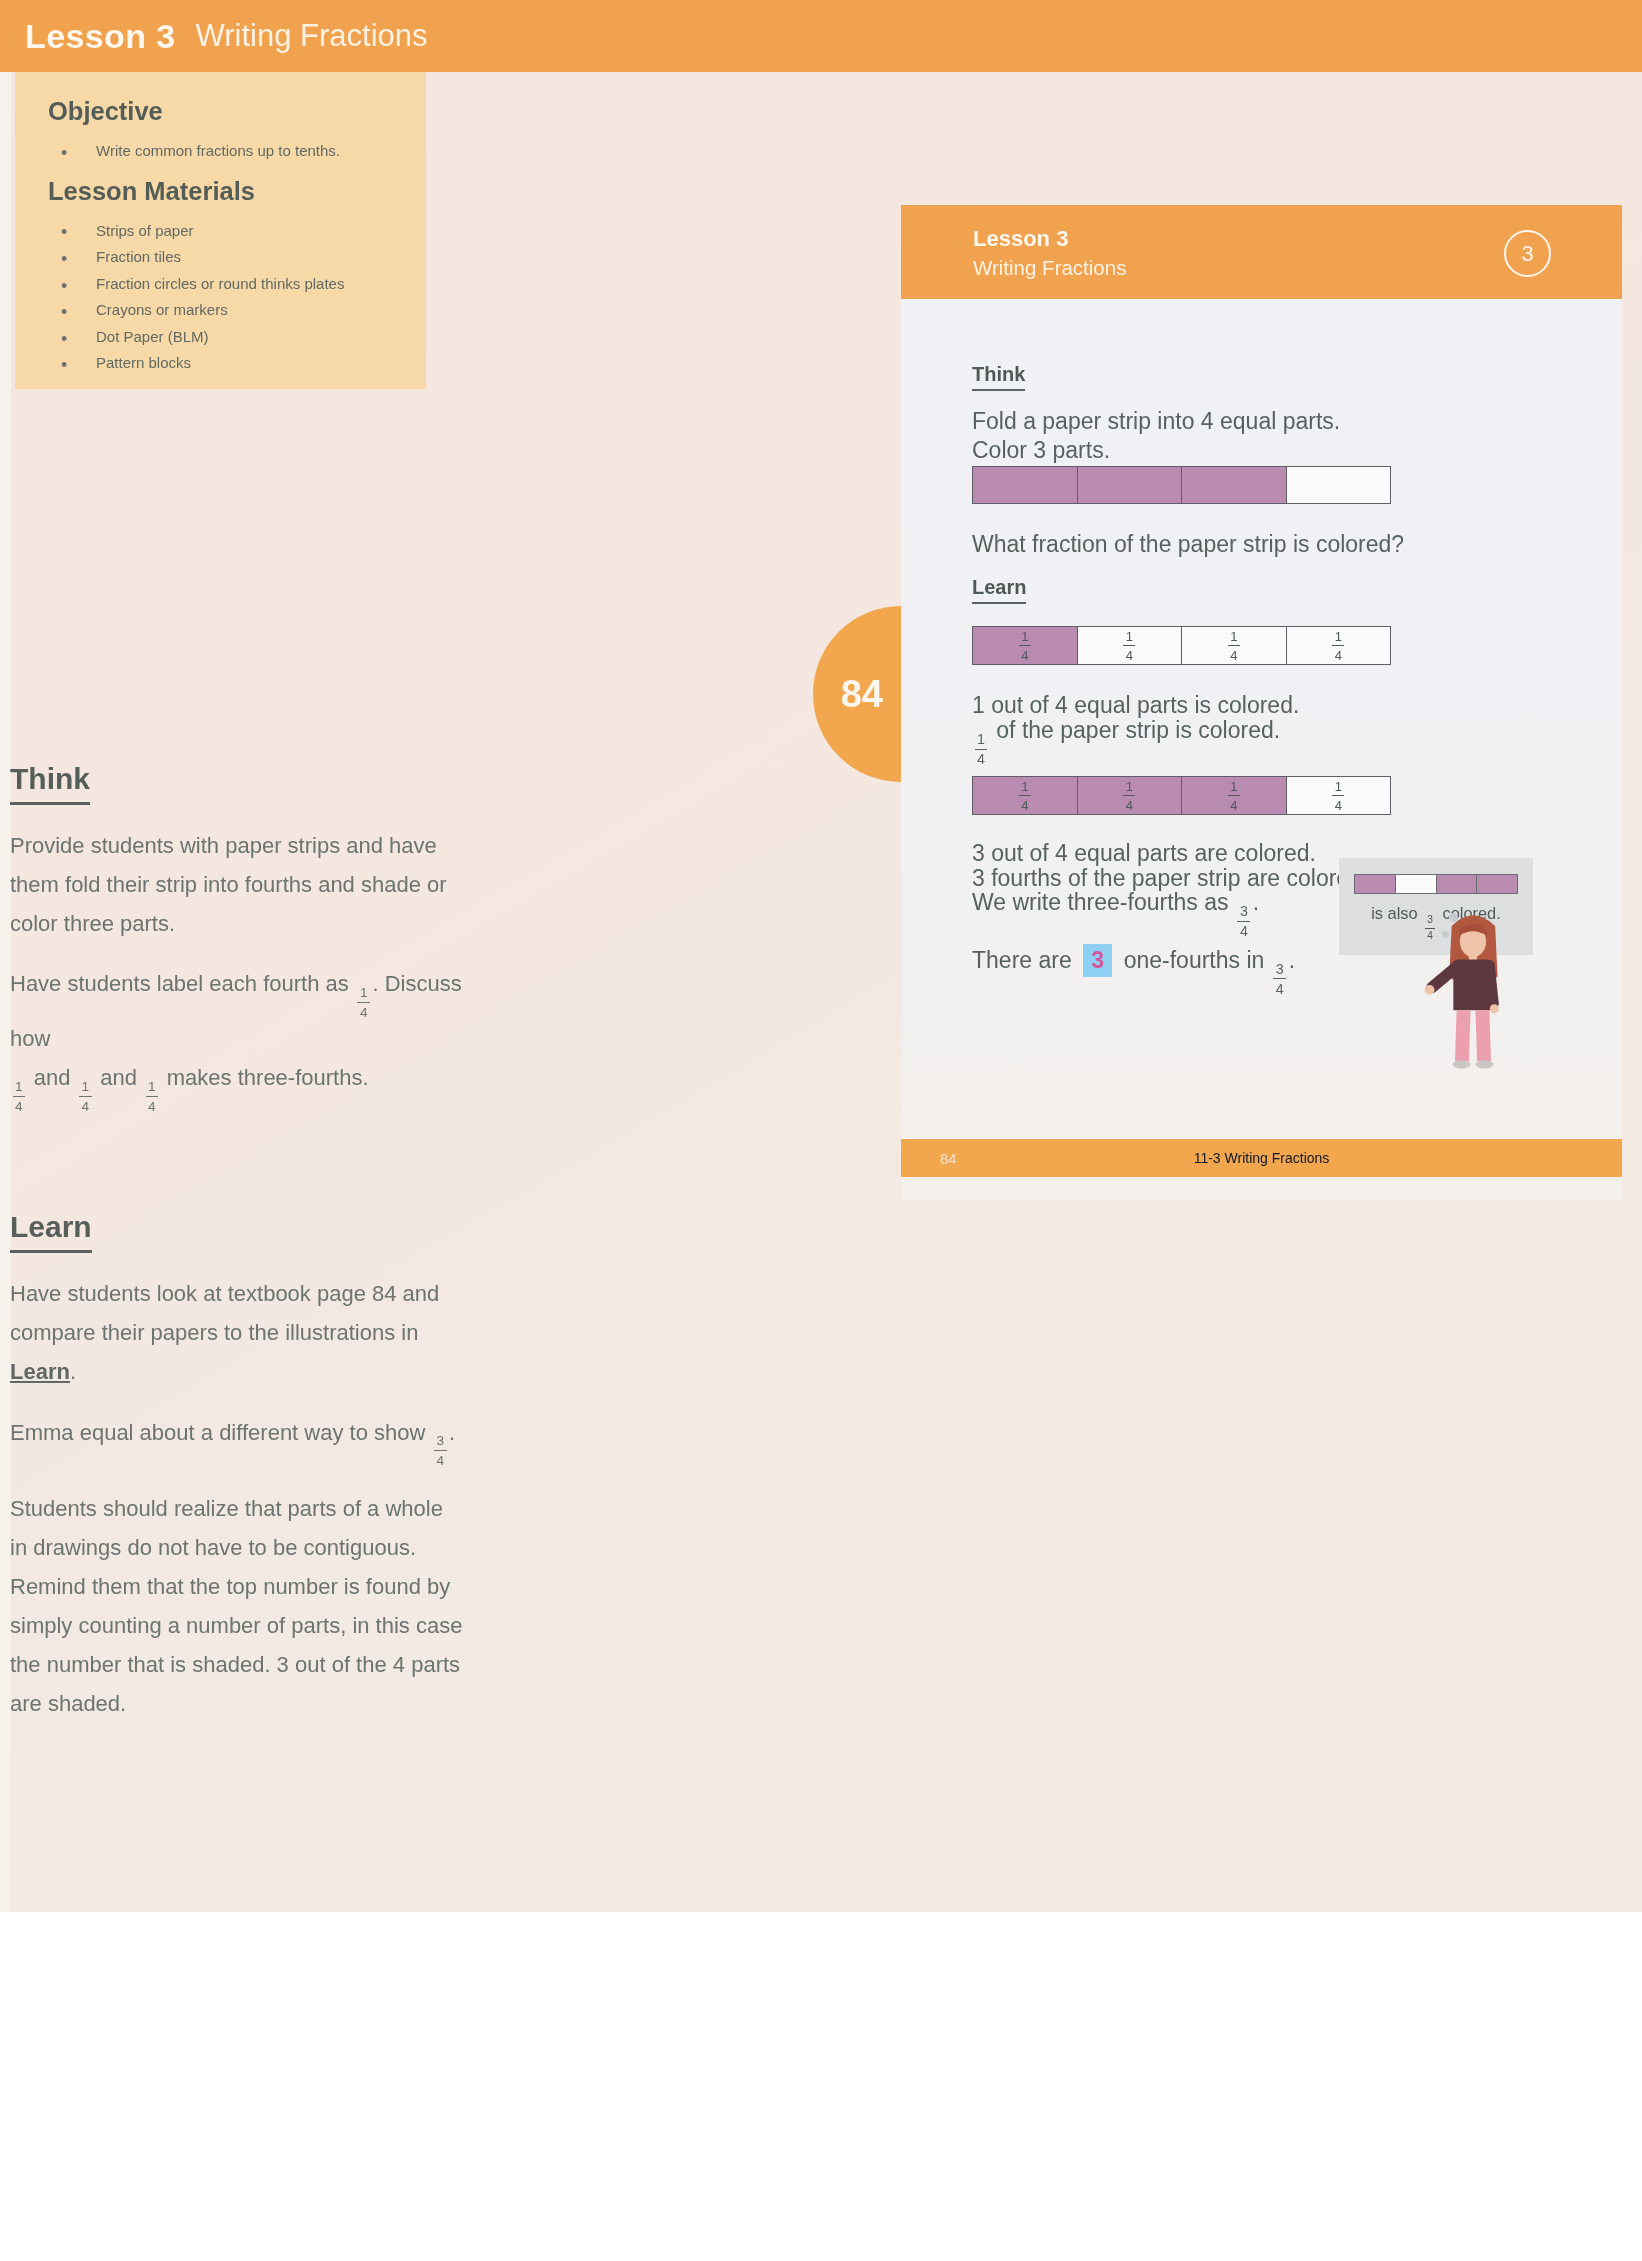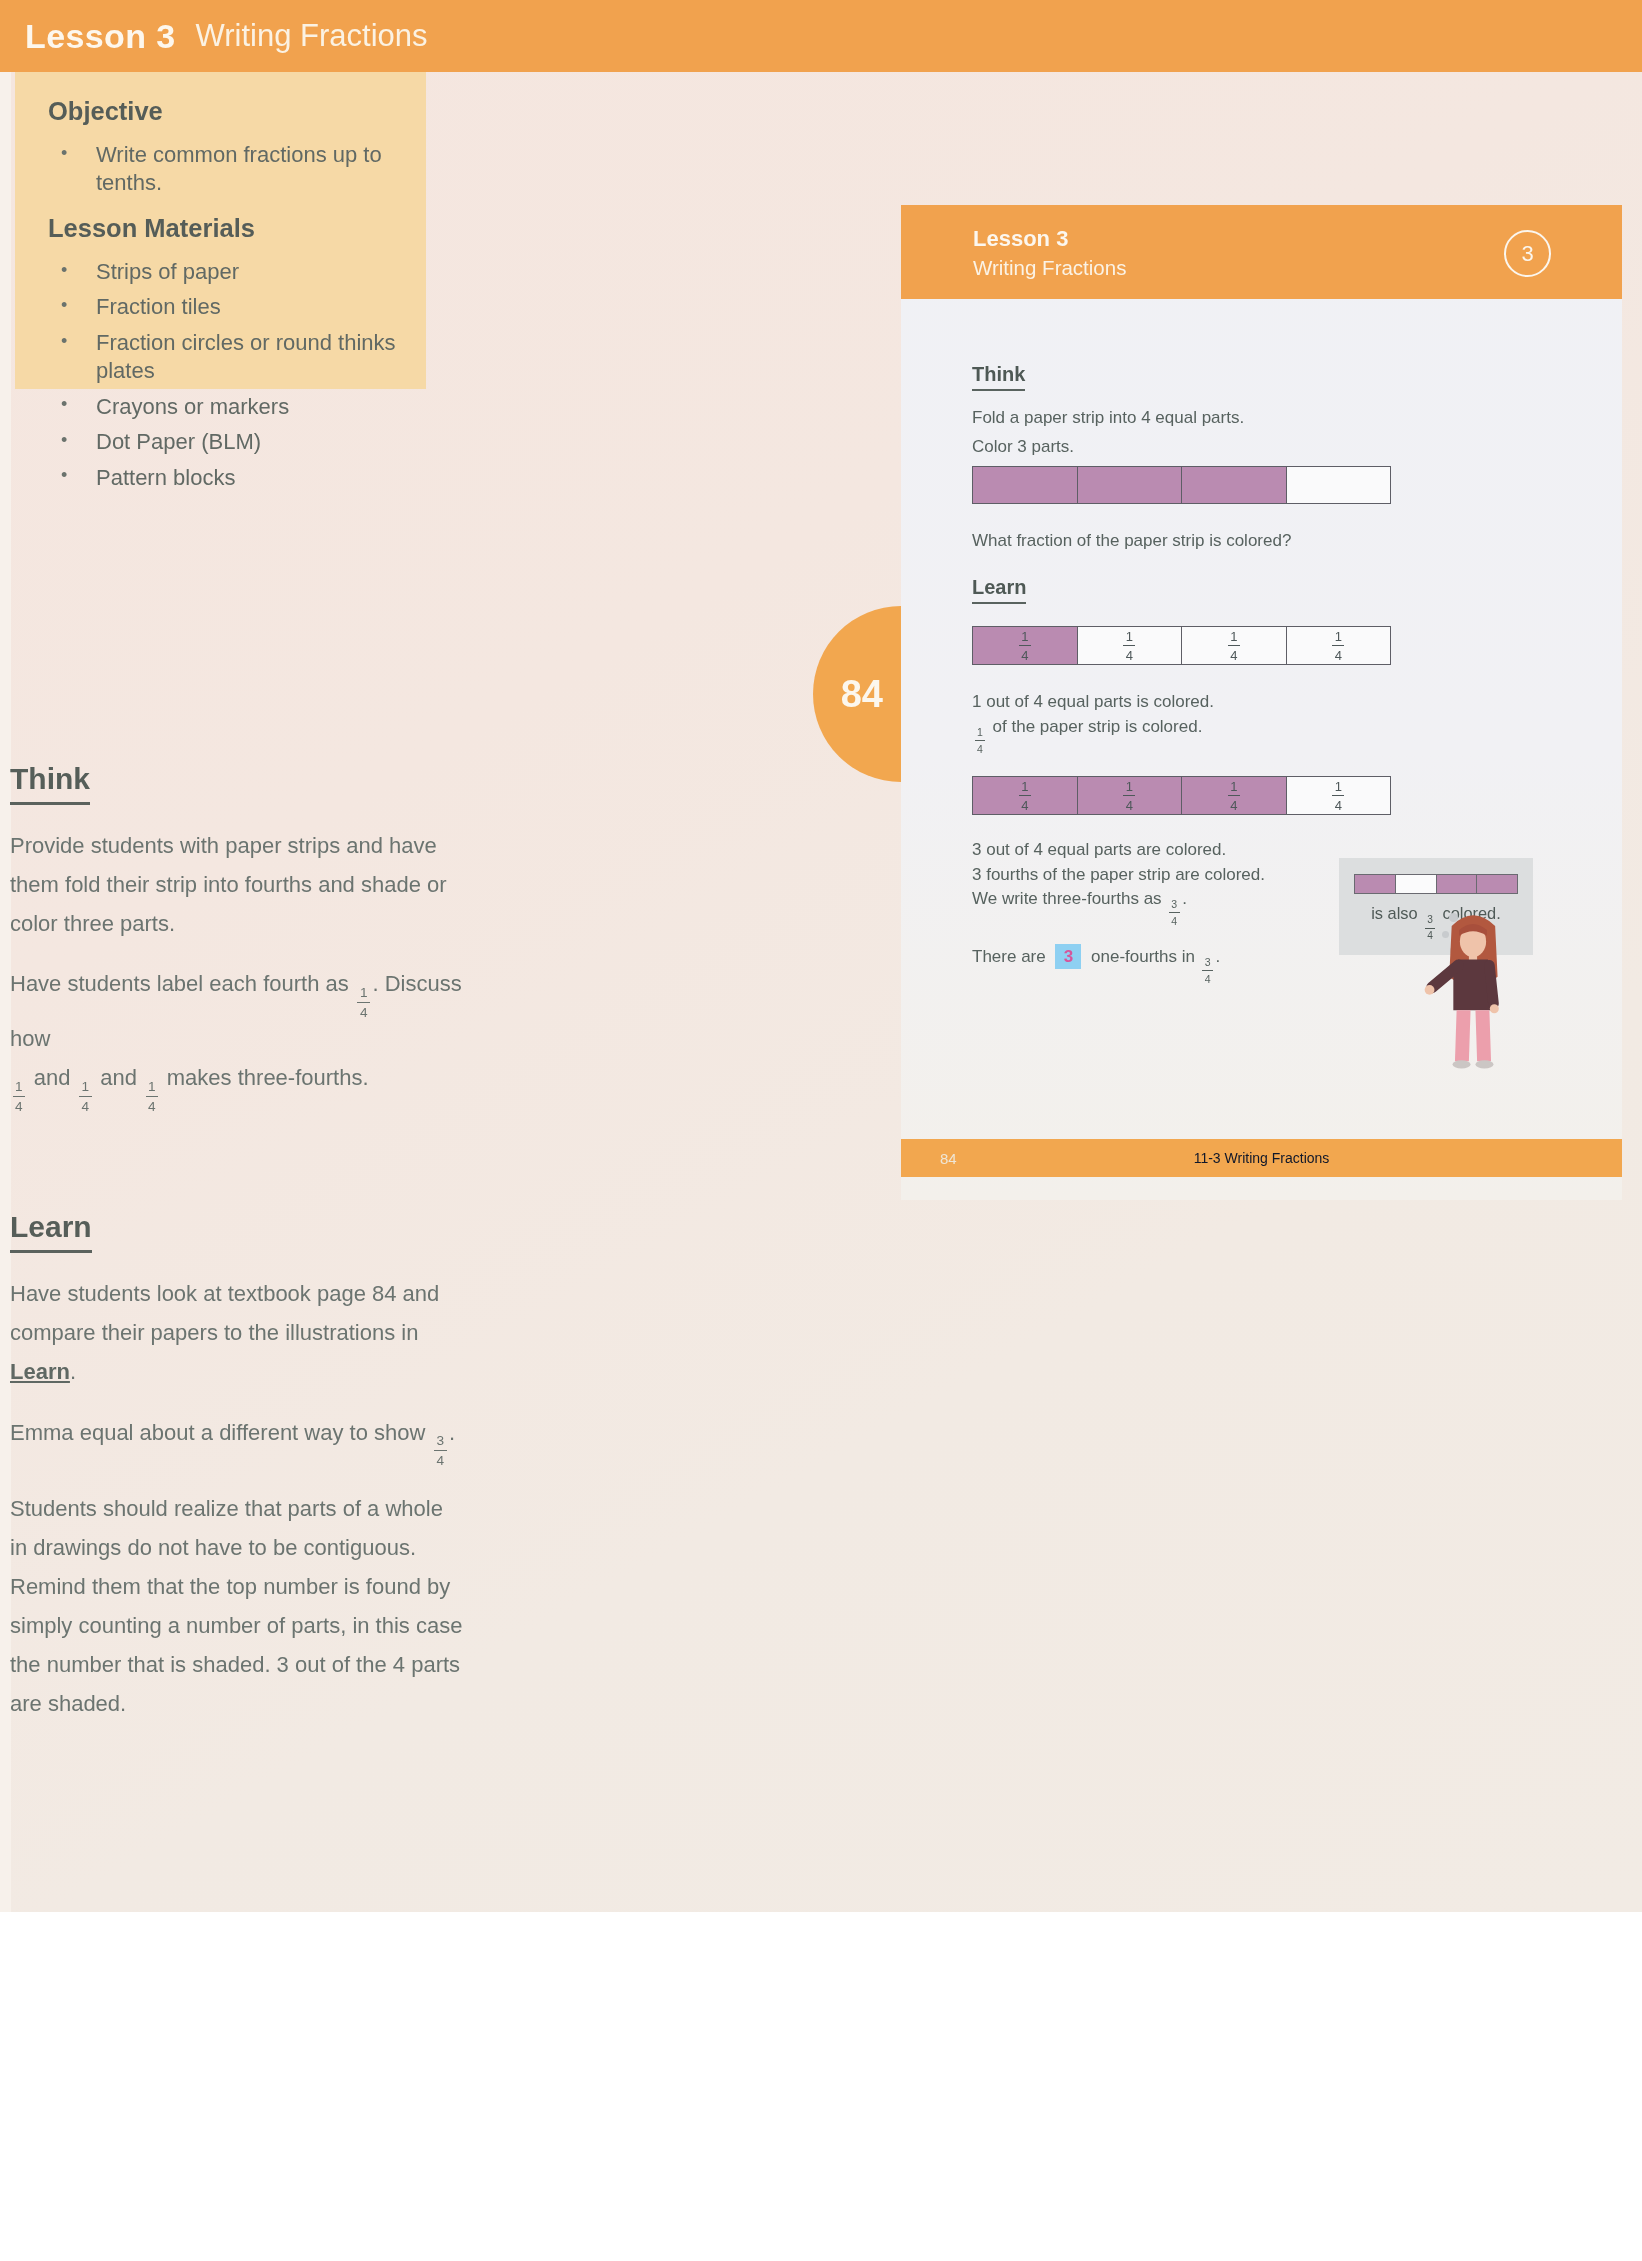--- a/index.html
+++ b/index.html
@@ -22,21 +22,21 @@
   .tb-title{font-size:31px;font-weight:400;margin-left:20px;color:#FBF2E3;}
 
   
   .objective-panel{
     position:absolute;left:15px;top:72px;width:411px;height:317px;
     background:#F6D9A6;box-sizing:border-box;padding:25px 16.4px 0 33px;
   }
   .panel-h{font-size:25.5px;font-weight:bold;color:#555D58;margin:0 0 15px 0;}
   .panel-list{list-style:none;margin:0 0 16.4px 0;padding:0;}
   .panel-list li{
-    position:relative;font-size:22px;color:#616964;
+    position:relative;font-size:15px;color:#616964;
     padding-left:48px;margin-bottom:7.4px;line-height:1.28;
   }
   .panel-list li::before{
     content:"•";position:absolute;left:13px;top:0.8px;font-size:18px;color:#6b736d;
   }
 
   
   .left-col{position:absolute;left:10px;top:762px;width:460px;color:#6B7470;}
   .col-h{
     display:inline-block;font-size:30px;font-weight:bold;color:#565E59;
@@ -77,21 +77,21 @@
   .chapter-circle{
     position:absolute;right:71px;top:25px;width:43px;height:43px;
     border:2.5px solid #FBF6EE;border-radius:50%;
     display:flex;align-items:center;justify-content:center;
     font-size:22px;color:#FBF6EE;
   }
   .tbk-h{
     position:absolute;display:inline-block;font-size:20px;font-weight:bold;color:#4E5955;
     border-bottom:2.5px solid #59635f;padding-bottom:3.3px;margin:0;
   }
-  .tbk-text{position:absolute;font-size:17px;color:#57625F;line-height:1.3;margin:0;}
+  .tbk-text{position:absolute;font-size:23px;color:#57625F;line-height:1.3;margin:0;}
 
   
   .strip{
     position:absolute;left:71px;width:419px;display:flex;
     border:1.6px solid #5E5E66;box-sizing:border-box;background:#FAFAFB;
   }
   .strip .cell{
     flex:1;display:flex;align-items:center;justify-content:center;
     border-right:1.6px solid #5E5E66;color:#4E585A;
   }

